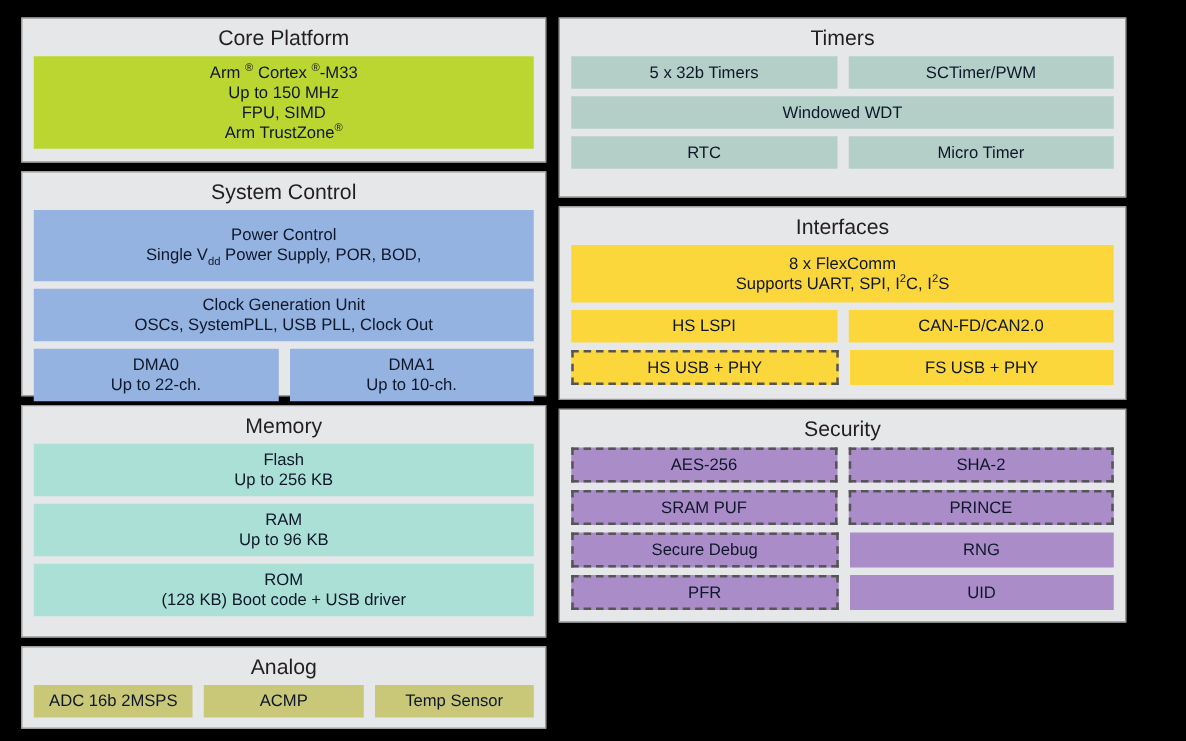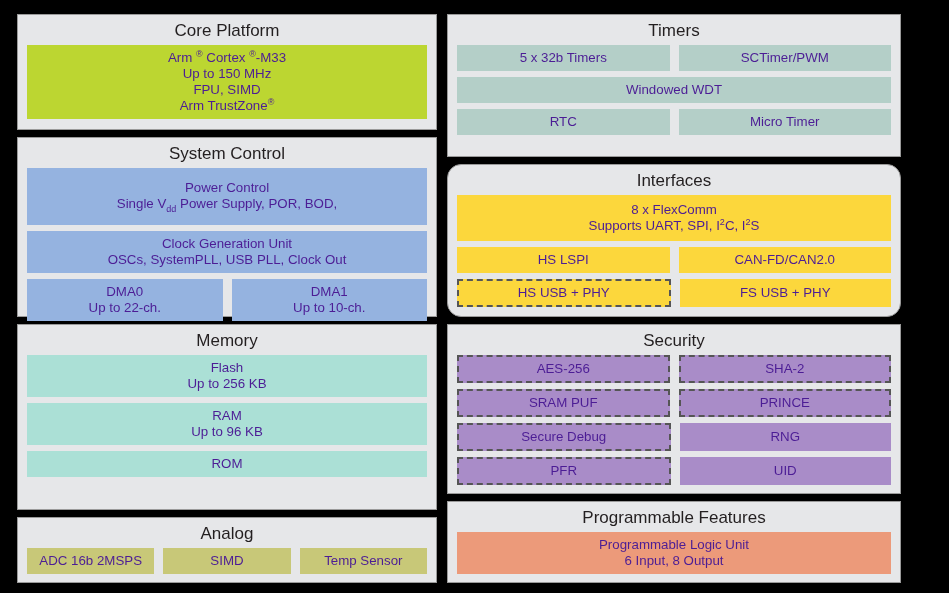--- a/index.html
+++ b/index.html
@@ -40,21 +40,21 @@
 
   .blk{
     display:flex;flex-direction:column;
     align-items:center;justify-content:center;
     text-align:center;
     font-size:13.3px;
     line-height:16px;
     box-sizing:border-box;
     padding:4px 4px;
     border:1px solid transparent;
-    color:#4c1d95;
+    color:#0f172a;
     white-space:nowrap;
   }
   .blk.dashed{border:2px dashed #555;}
 
   
   .c-green  {background:#bcd631;}
   .c-blue   {background:#95b3e0;}
   .c-teal   {background:#abe0d6;}
   .c-olive  {background:#c8c878;}
   .c-gteal  {background:#b4cfc8;}
@@ -115,30 +115,31 @@
         <div class="blk c-teal">
           <span class="ln">Flash</span>
           <span class="ln">Up to 256 KB</span>
         </div>
         <div class="blk c-teal">
           <span class="ln">RAM</span>
           <span class="ln">Up to 96 KB</span>
         </div>
         <div class="blk c-teal">
           <span class="ln">ROM</span>
+          <span class="ln">(128 KB) Boot code + USB driver</span>
         </div>
       </div>
     </div>
 
     <div class="panel" style="flex:1;">
       <div class="panel-title">Analog</div>
       <div class="rows">
         <div class="row">
           <div class="blk c-olive">ADC 16b 2MSPS</div>
-          <div class="blk c-olive">SIMD</div>
+          <div class="blk c-olive">ACMP</div>
           <div class="blk c-olive">Temp Sensor</div>
         </div>
       </div>
     </div>
 
   </div>
 
   <div class="col col-right">
 
     <div class="panel" style="height:144px;">
@@ -151,21 +152,21 @@
         <div class="row">
           <div class="blk c-gteal">Windowed WDT</div>
         </div>
         <div class="row">
           <div class="blk c-gteal">RTC</div>
           <div class="blk c-gteal">Micro  Timer</div>
         </div>
       </div>
     </div>
 
-    <div class="panel" style="height:155px;border-radius:14px;">
+    <div class="panel" style="height:155px;">
       <div class="panel-title">Interfaces</div>
       <div class="rows">
         <div class="blk c-yellow" style="flex:0 0 46px;">
           <span class="ln">8 x FlexComm</span>
           <span class="ln">Supports UART, SPI, I<sup>2</sup>C, I<sup>2</sup>S</span>
         </div>
         <div class="row">
           <div class="blk c-yellow">HS LSPI</div>
           <div class="blk c-yellow">CAN-FD/CAN2.0</div>
         </div>
@@ -191,24 +192,15 @@
           <div class="blk c-purple dashed">Secure Debug</div>
           <div class="blk c-purple">RNG</div>
         </div>
         <div class="row">
           <div class="blk c-purple dashed">PFR</div>
           <div class="blk c-purple">UID</div>
         </div>
       </div>
     </div>
 
-    <div class="panel" style="flex:1;">
-      <div class="panel-title">Programmable Features</div>
-      <div class="rows">
-        <div class="blk c-orange">
-          <span class="ln">Programmable Logic Unit</span>
-          <span class="ln">6 Input, 8 Output</span>
-        </div>
-      </div>
-    </div>
 
   </div>
 </div>
 
 </body></html>

